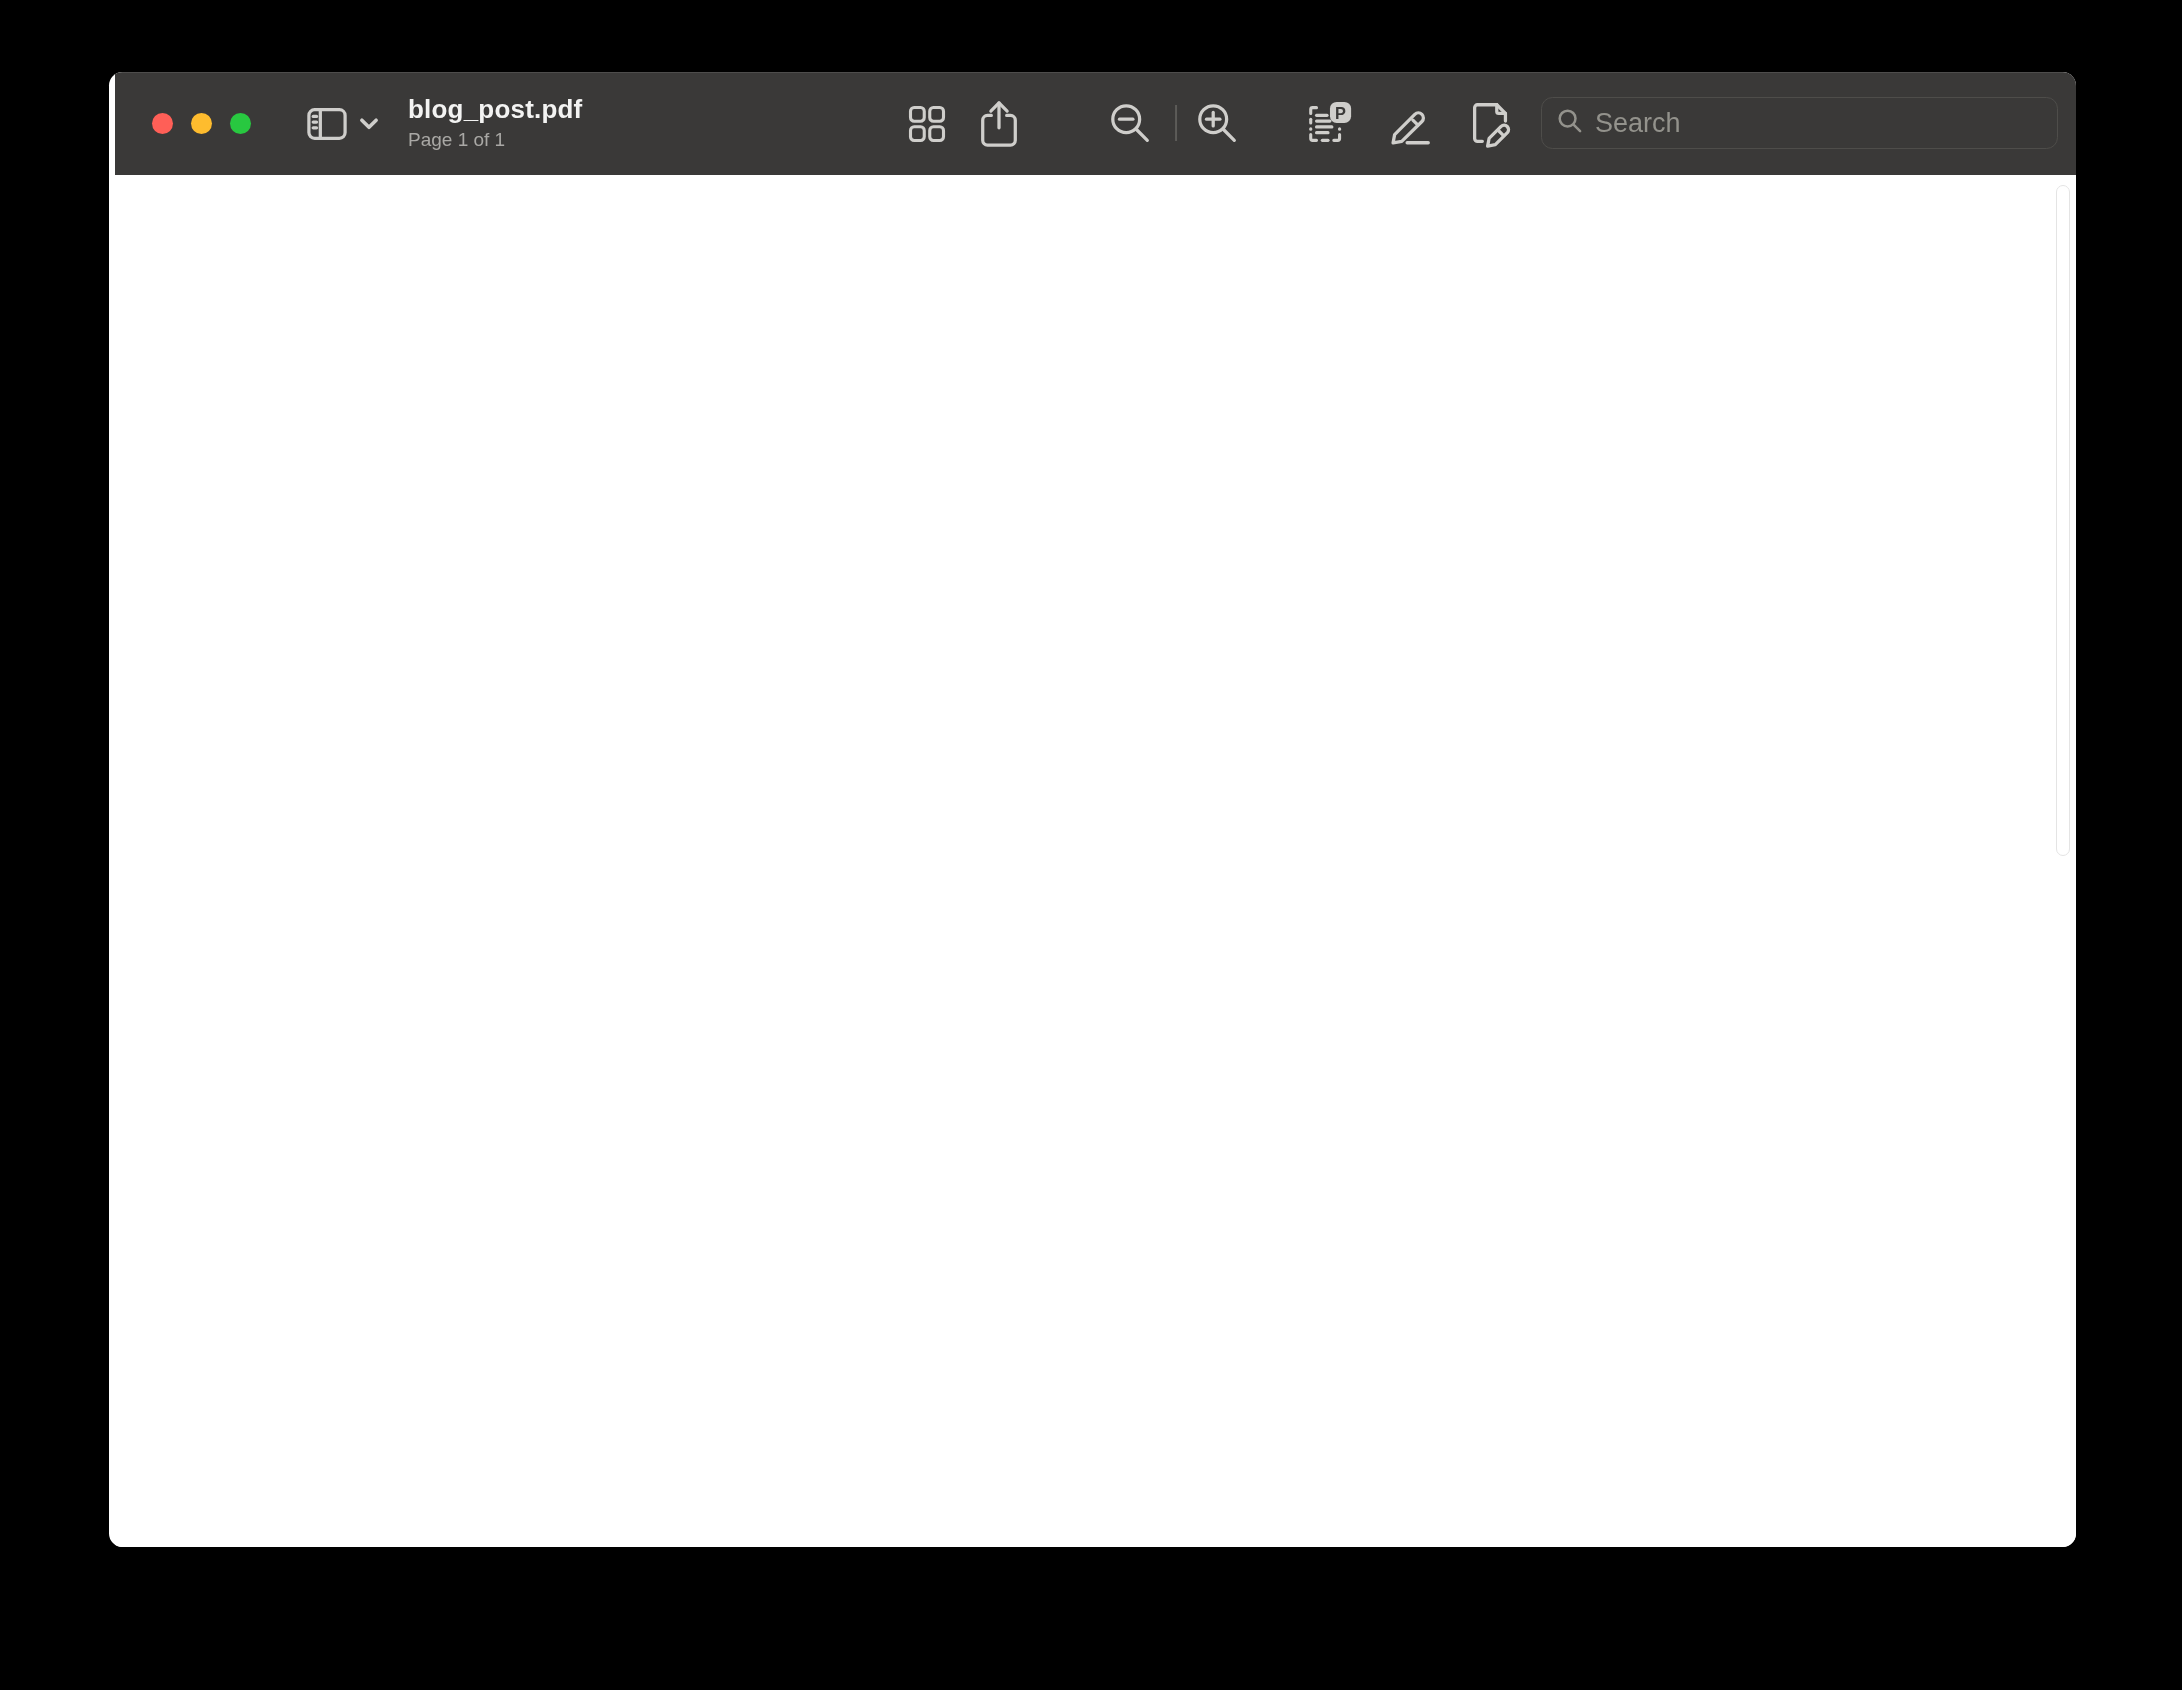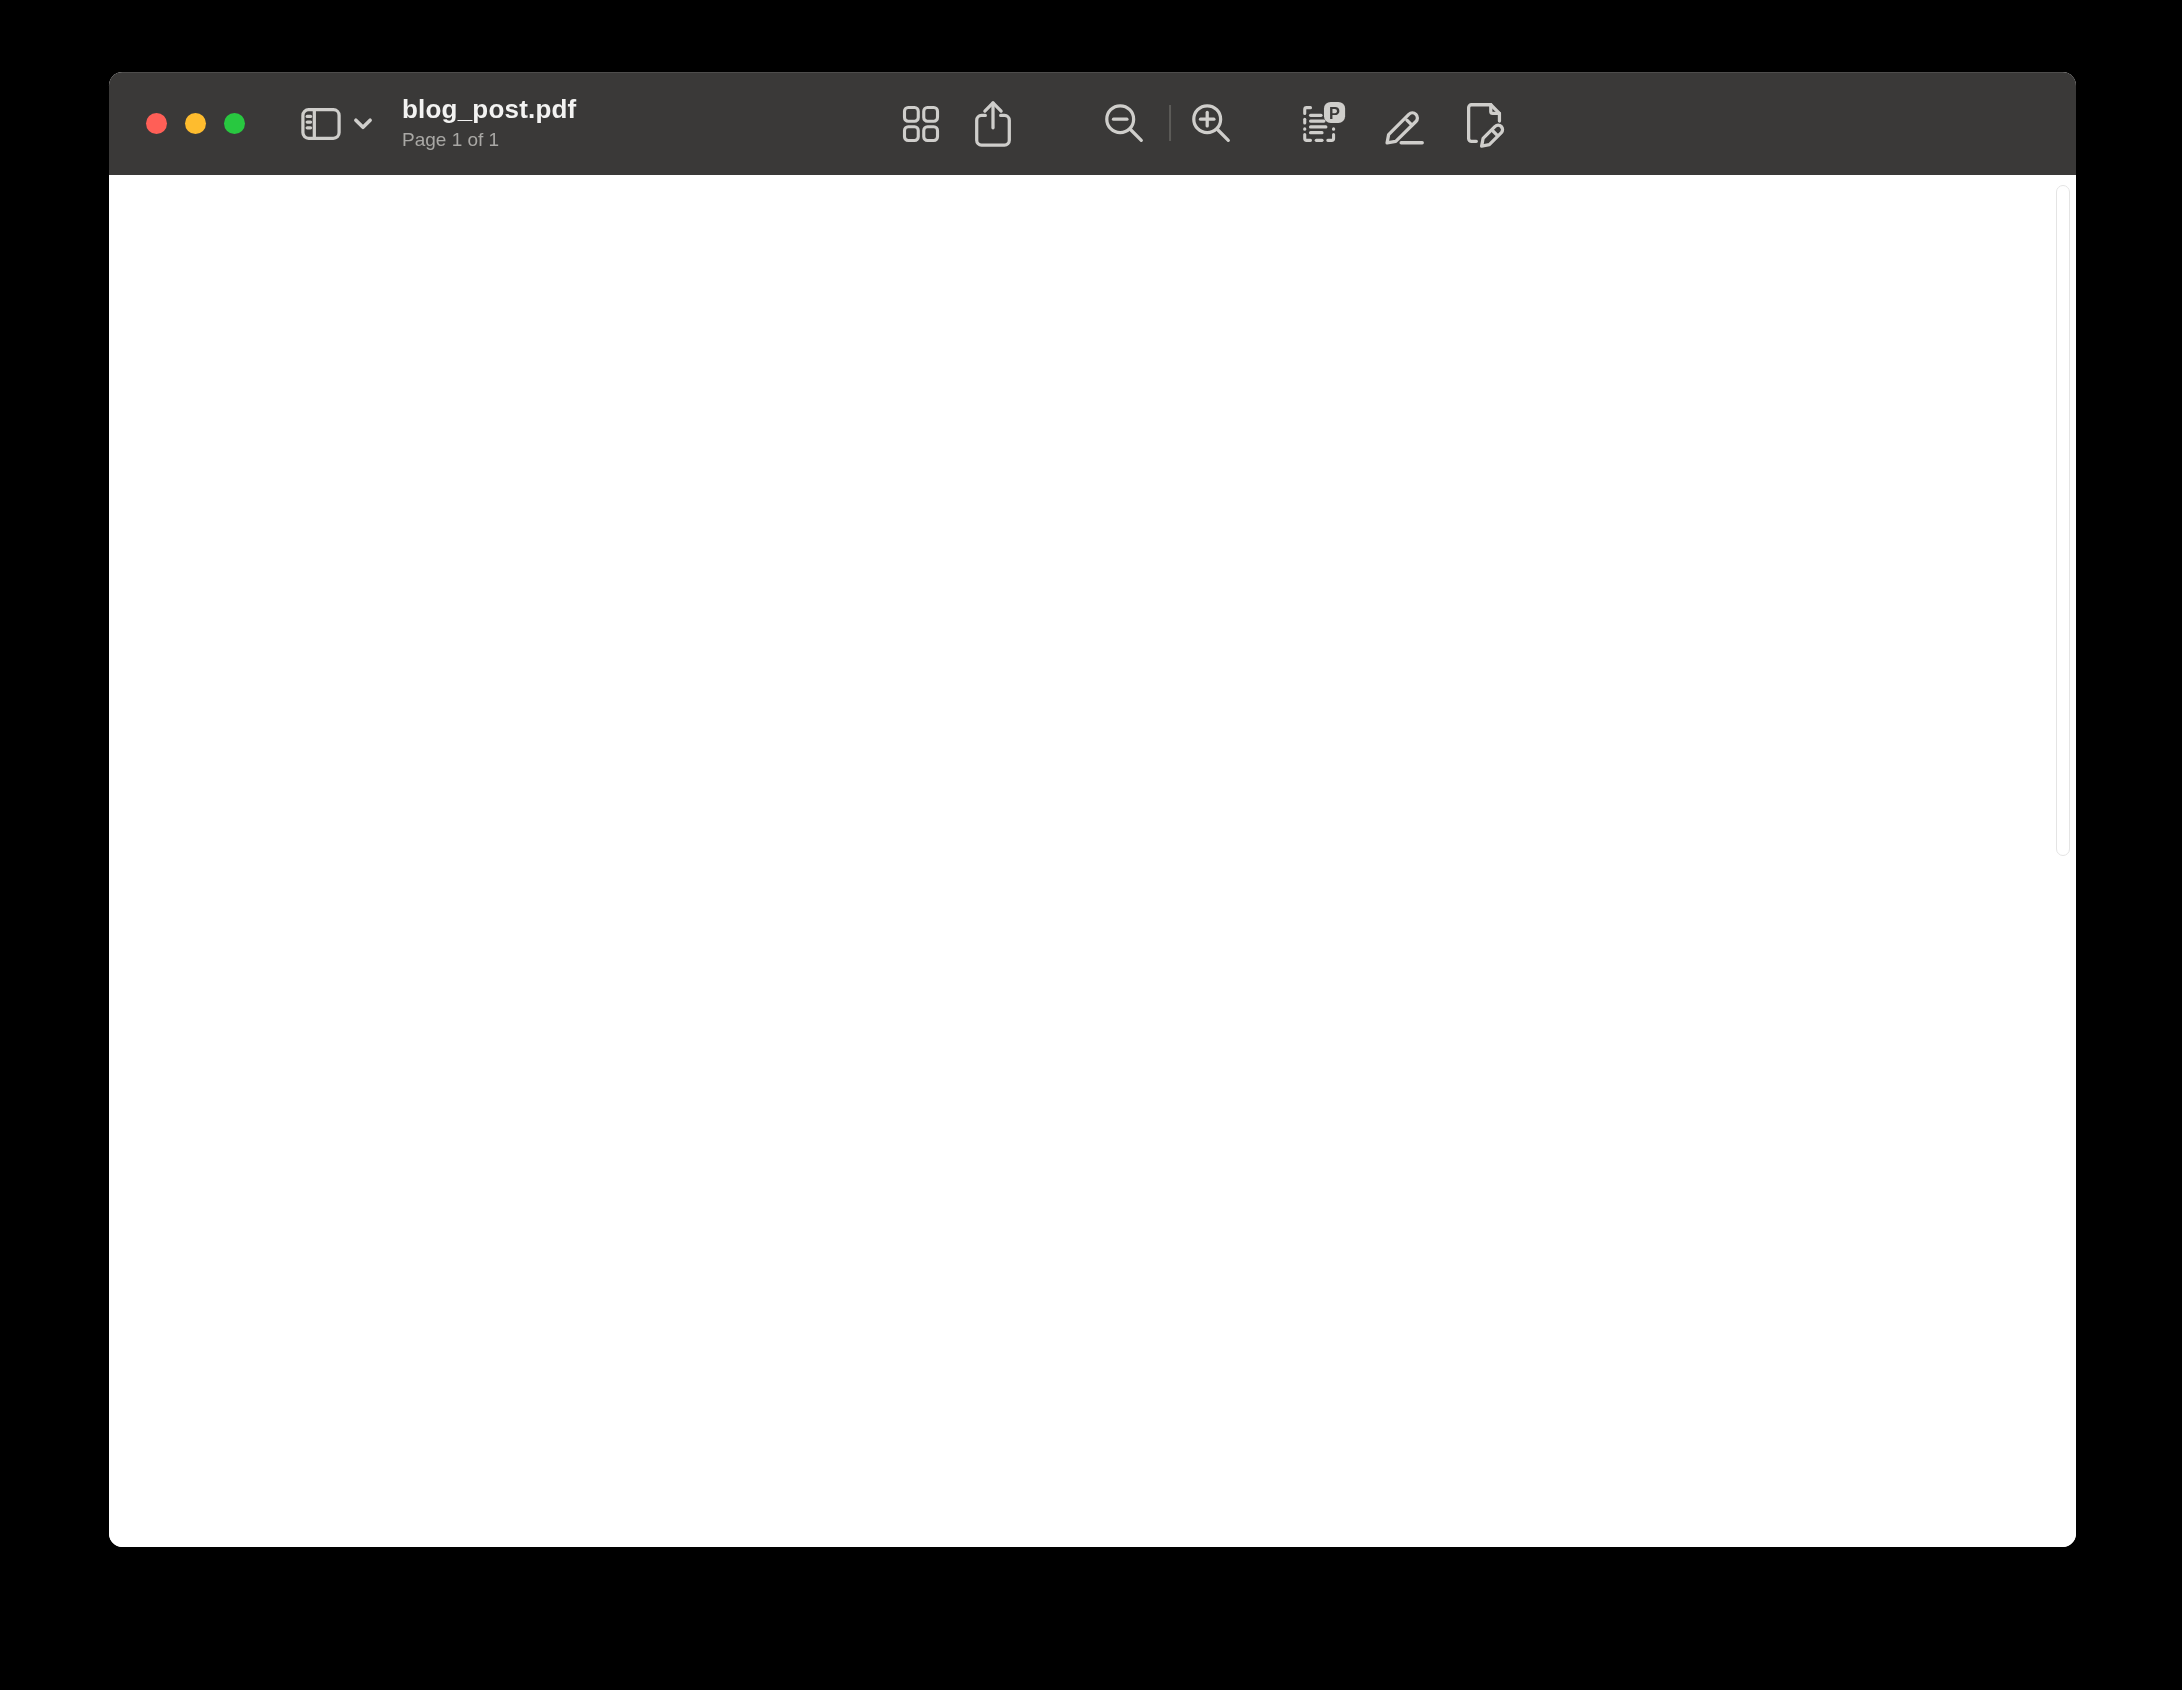--- a/index.html
+++ b/index.html
@@ -4,20 +4,21 @@
 <style>
   * { margin: 0; padding: 0; box-sizing: border-box; }
   html, body { width: 2183px; height: 1691px; background: #000000; overflow: hidden; }
   body { font-family: "Liberation Sans", sans-serif; position: relative; }
 
   .window {
     position: absolute; left: 109px; top: 72px;
     width: 1967px; height: 1475px;
     border-radius: 13.4px; overflow: hidden;
     background: #ffffff;
+    padding-left: 6px;
   }
 
   
   .toolbar {
     position: relative; height: 103px; background: #3a3938;
     border-top: 1px solid rgba(255,255,255,0.10);
   }
   .traffic-light {
     position: absolute; top: 40px; width: 21px; height: 21px; border-radius: 50%;
   }
@@ -197,20 +198,29 @@
             <path d="M26 41 L38 29"></path>
           </g>
           <g class="stroke-icon">
             <path d="M25 42 L37.5 29.5 a4.6 4.6 0 0 1 6.5 6.5 L31.5 48.5 L23.5 50 Z"></path>
             <line x1="35.5" y1="34.5" x2="39.5" y2="38.5"></line>
           </g>
         </svg>
       </span>
     </button>
 
+    <div class="search-field">
+      <span>
+        <svg width="26" height="26" viewBox="0 0 27 27" style="stroke:#93928c; fill:none; stroke-width:2.6; stroke-linecap:round">
+          <circle cx="11" cy="11" r="8.2"></circle>
+          <line x1="17.2" y1="17.2" x2="24" y2="24"></line>
+        </svg>
+      </span>
+      <input class="search-input" type="text" placeholder="Search" style="">
+    </div>
   </div>
 
   <div class="content">
     <div class="scrollbar-thumb"></div>
   </div>
 
 </div>
 
 
 </body></html>

